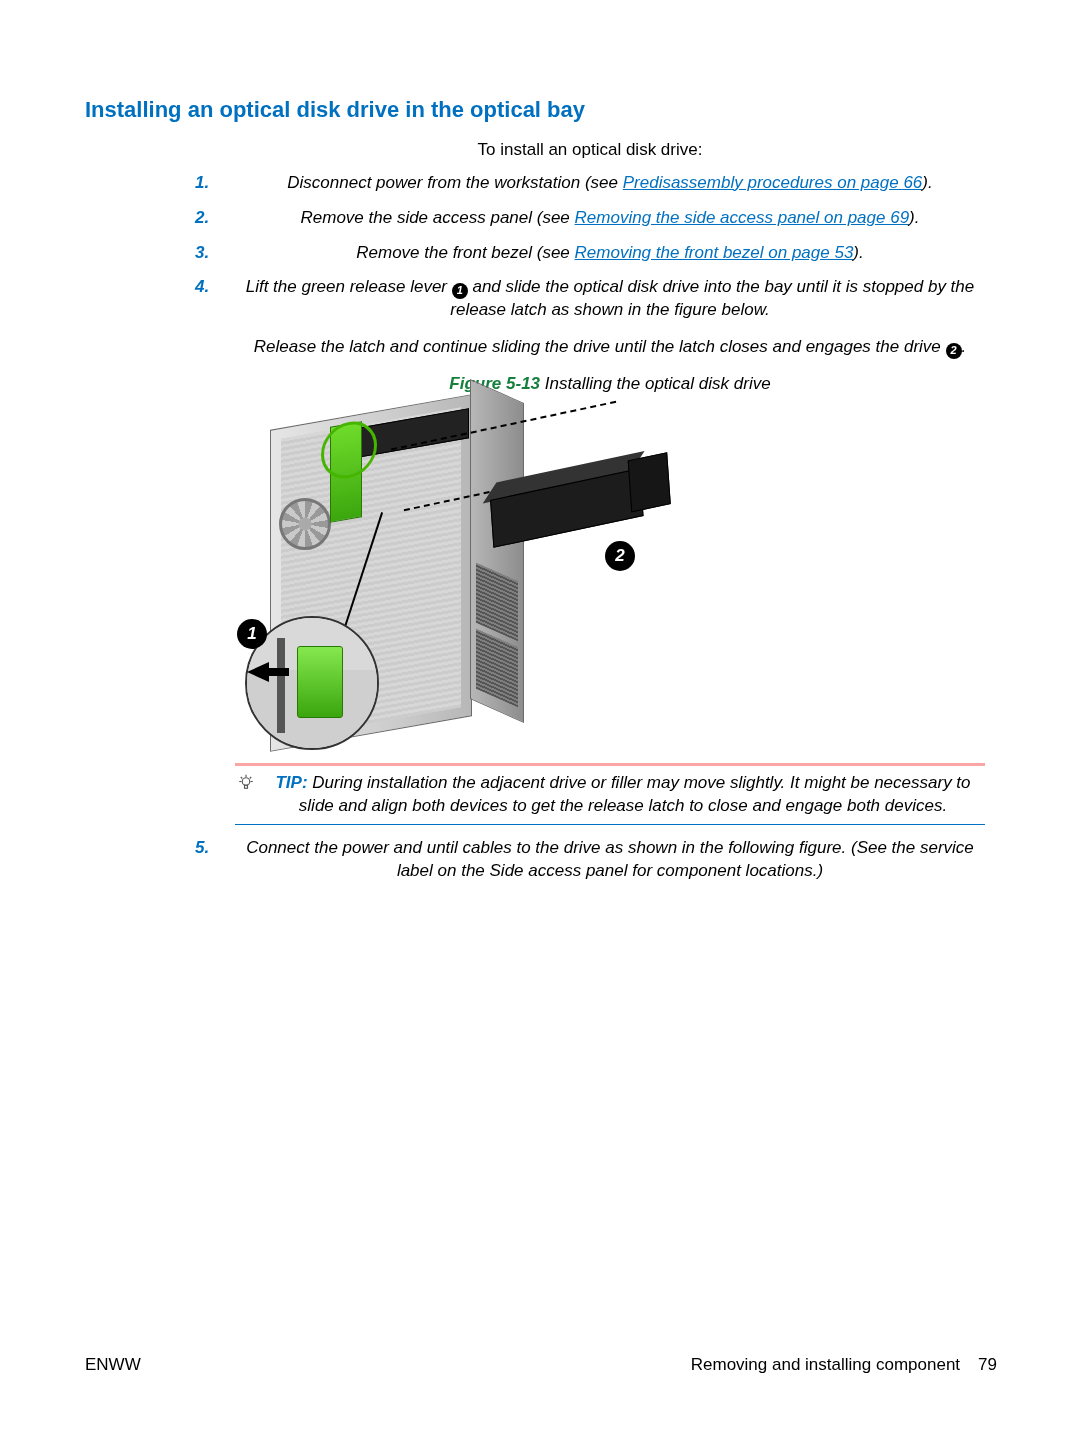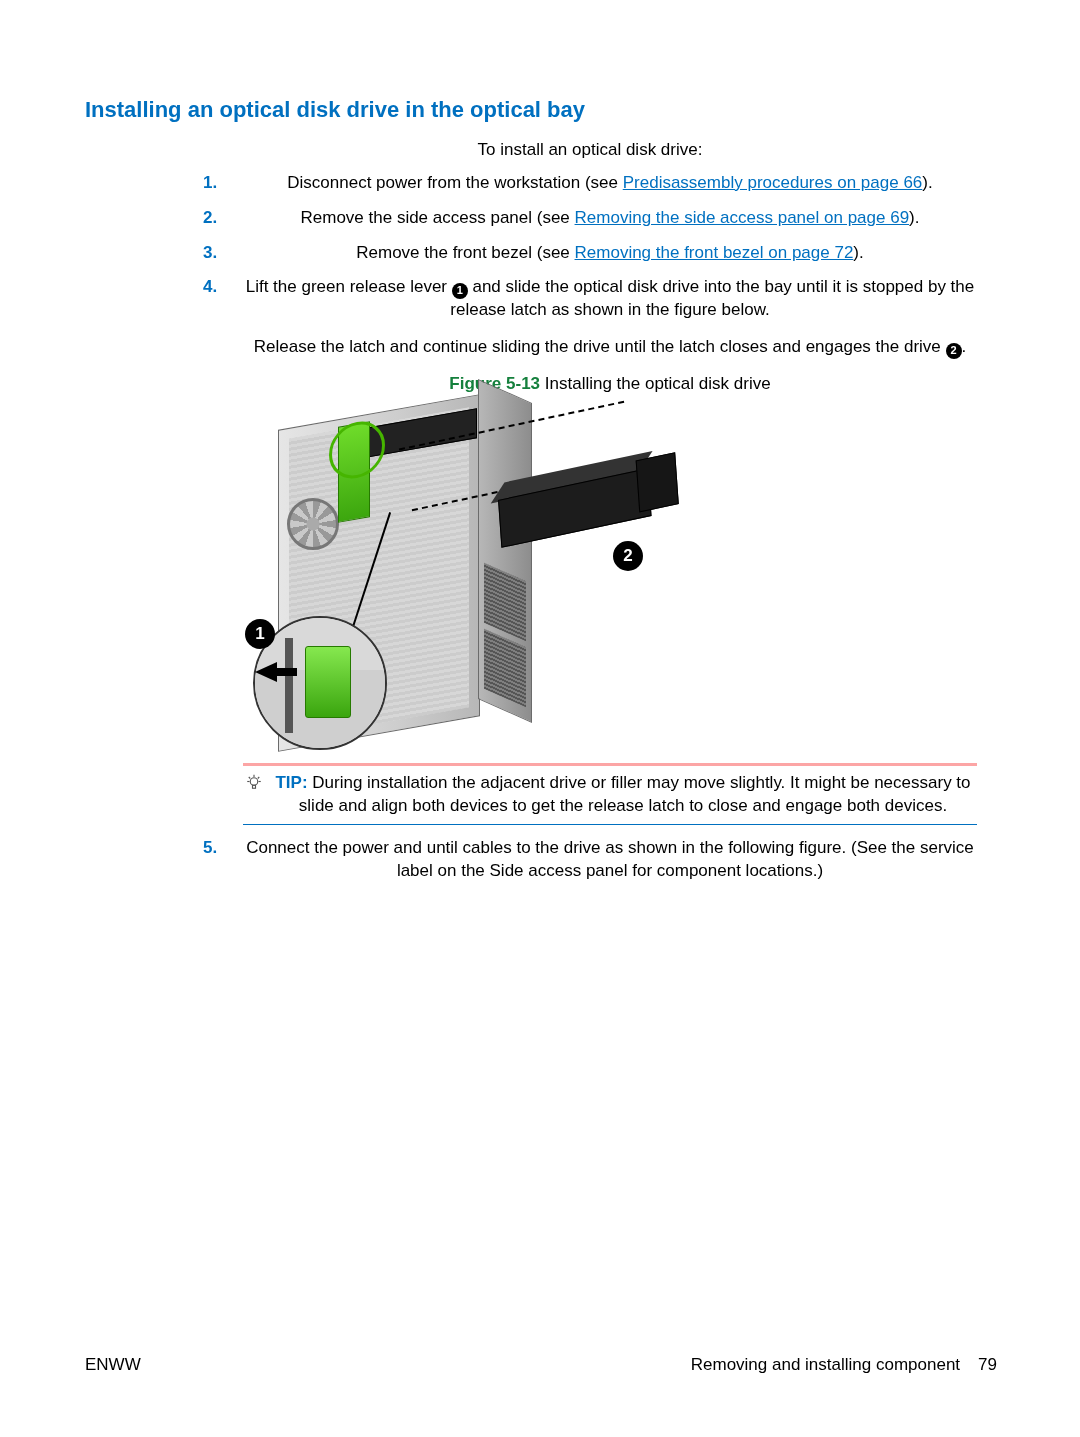--- a/index.html
+++ b/index.html
@@ -30,22 +30,23 @@
     margin-left: 110px;
     margin-right: 10px;
     text-align: center;
   }
   .intro {
     margin-bottom: 10px;
   }
   ol.steps {
     list-style: none;
     padding: 0;
-    margin: 8px;
+    margin: 0;
     counter-reset: step;
+    font-style: italic;
   }
   ol.steps > li {
     position: relative;
     padding: 0 0 0 40px;
     margin-bottom: 12px;
   }
   ol.steps > li::before {
     counter-increment: step;
     content: counter(step) ".";
     position: absolute;
@@ -356,21 +357,21 @@
 
       <li>
         <span>Disconnect power from the workstation (see </span><a href="#" class="link">Predisassembly procedures on page 66</a><span>).</span>
       </li>
 
       <li>
         <span>Remove the side access panel (see </span><a href="#" class="link">Removing the side access panel on page 69</a><span>).</span>
       </li>
 
       <li>
-        <span>Remove the front bezel (see </span><a href="#" class="link">Removing the front bezel on page 72</a><span>).</span>
+        <span>Remove the front bezel (see </span><a href="#" class="link">Removing the front bezel on page 53</a><span>).</span>
       </li>
 
       <li>
         <span>Lift the green release lever </span><span class="callout-num">1</span><span> and slide the optical disk drive into the bay until it is stopped by the release latch as shown in the figure below.</span>
 
         <div class="sub-para">
           <span>Release the latch and continue sliding the drive until the latch closes and engages the drive </span><span class="callout-num">2</span><span>.</span>
         </div>
 
         <div class="figure-caption">

